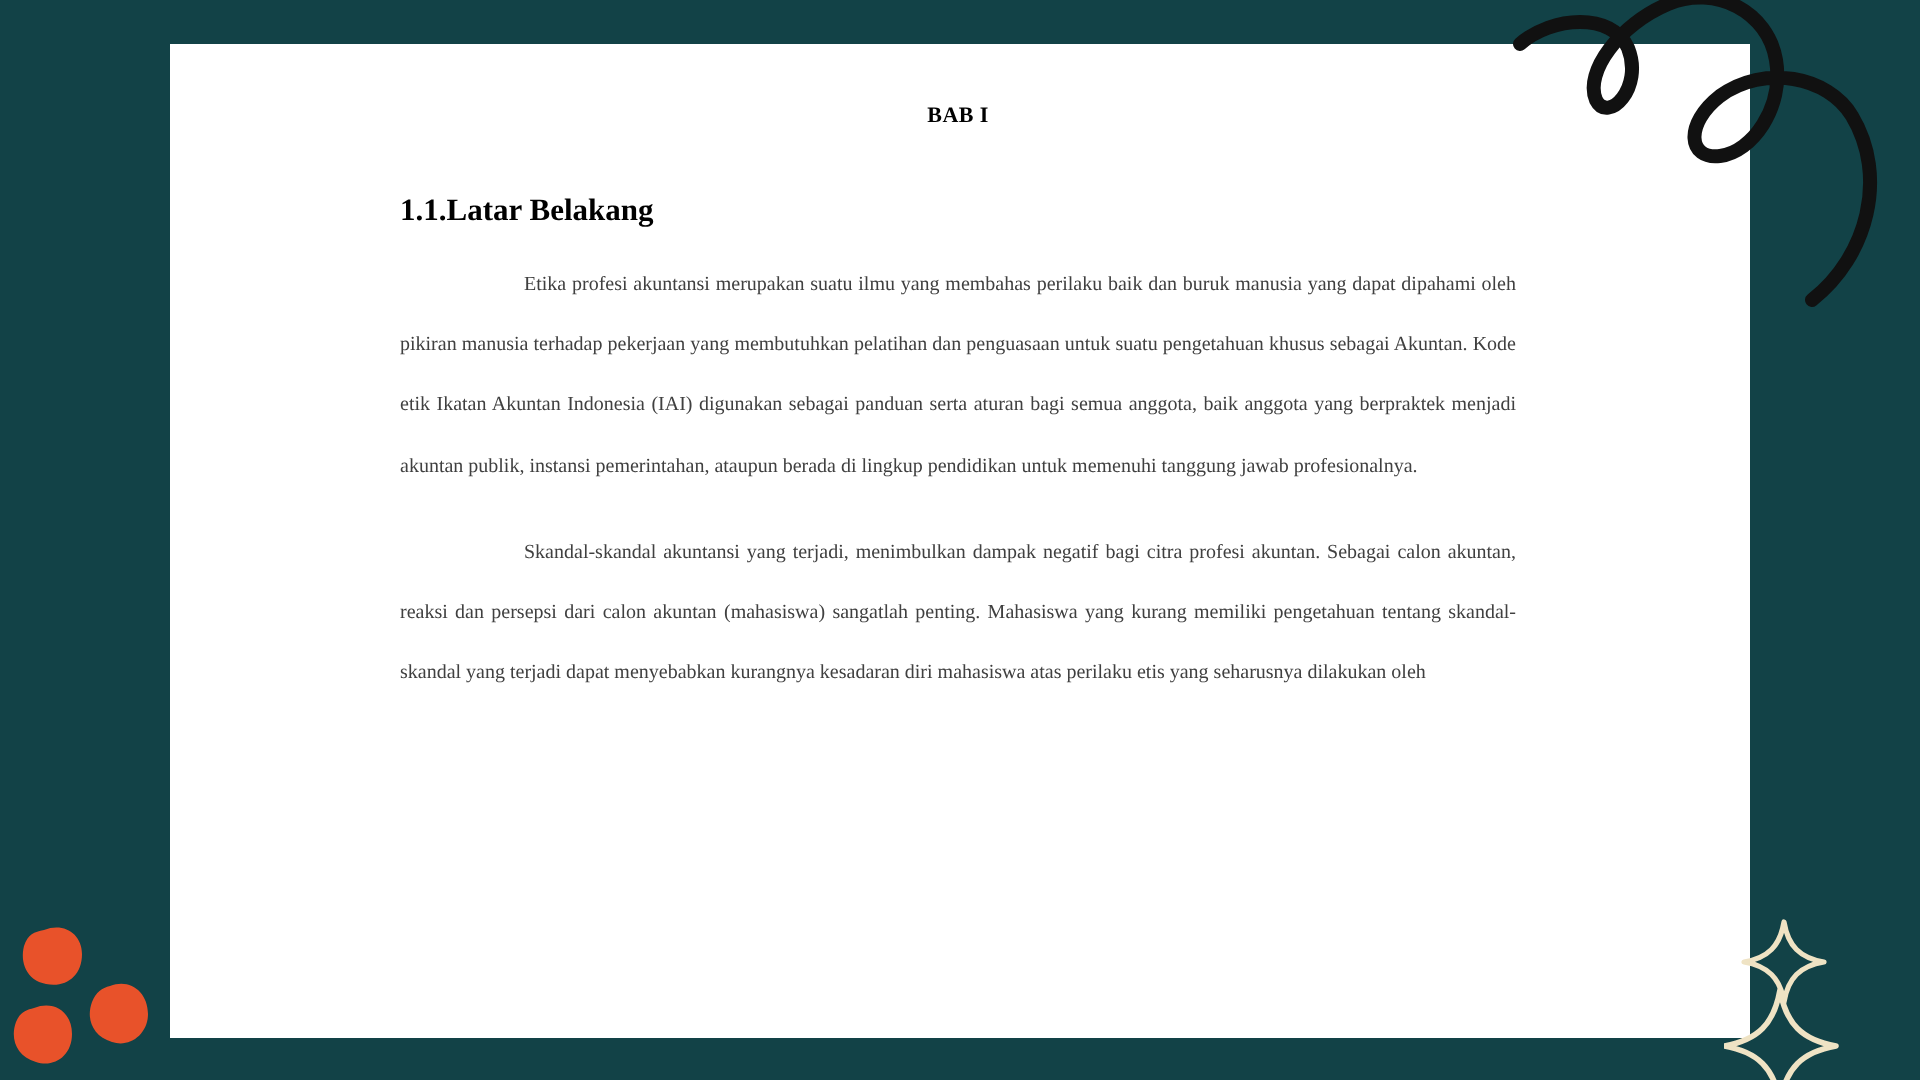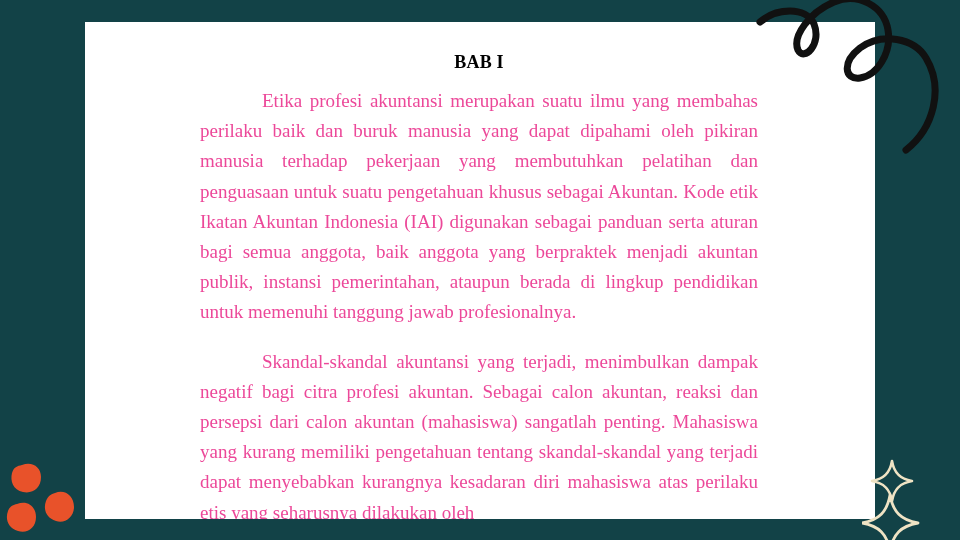--- a/index.html
+++ b/index.html
@@ -66,63 +66,64 @@
   #page-inner {
     position: absolute;
     left: 115px;
     top: 0px;
     width: 558px;
   }
 
   .doc-title {
     text-align: center;
     font-weight: bold;
-    font-size: 18px;
+    font-size: 11px;
     color: #000000;
     letter-spacing: 0.2px;
   }
   #title-bab {
     margin-top: 30px;
   }
   #title-pendahuluan {
     margin-top: 14px;
   }
 
   .section-heading {
     margin-top: 33px;
     font-weight: bold;
     font-size: 15.5px;
     color: #000000;
     text-align: left;
   }
 
   .body-par {
     margin-top: 13px;
-    font-size: 19px;
+    font-size: 10px;
     line-height: 30.2px;
-    color: #ec4899;
+    color: #404040;
     text-align: justify;
     text-indent: 62px;
     text-justify: inter-word;
   }
   .body-par:first-of-type {
     margin-top: 13px;
   }
 </style>
 </head>
 <body>
 
 <div id="slide">
 
   <div id="page">
     <div id="page-inner">
 
       <div class="doc-title" id="title-bab">BAB I</div>
 
 
+      <div class="section-heading">1.1.Latar Belakang</div>
 
       <p class="body-par">Etika profesi akuntansi merupakan suatu ilmu yang membahas perilaku baik dan buruk manusia yang dapat dipahami oleh pikiran manusia terhadap pekerjaan yang membutuhkan pelatihan dan penguasaan untuk suatu pengetahuan khusus sebagai Akuntan. Kode etik Ikatan Akuntan Indonesia (IAI) digunakan sebagai panduan serta aturan bagi semua anggota, baik anggota yang berpraktek menjadi akuntan publik, instansi pemerintahan, ataupun berada di lingkup pendidikan untuk memenuhi tanggung jawab profesionalnya.</p>
 
       <p class="body-par">Skandal-skandal akuntansi yang terjadi, menimbulkan dampak negatif bagi citra profesi akuntan. Sebagai calon akuntan, reaksi dan persepsi dari calon akuntan (mahasiswa) sangatlah penting. Mahasiswa yang kurang memiliki pengetahuan tentang skandal-skandal yang terjadi dapat menyebabkan kurangnya kesadaran diri mahasiswa atas perilaku etis yang seharusnya dilakukan oleh</p>
 
     </div>
   </div>
 
   <svg class="deco" id="squiggle-top-right" viewBox="0 0 215 175">
     <path d="M12 22

